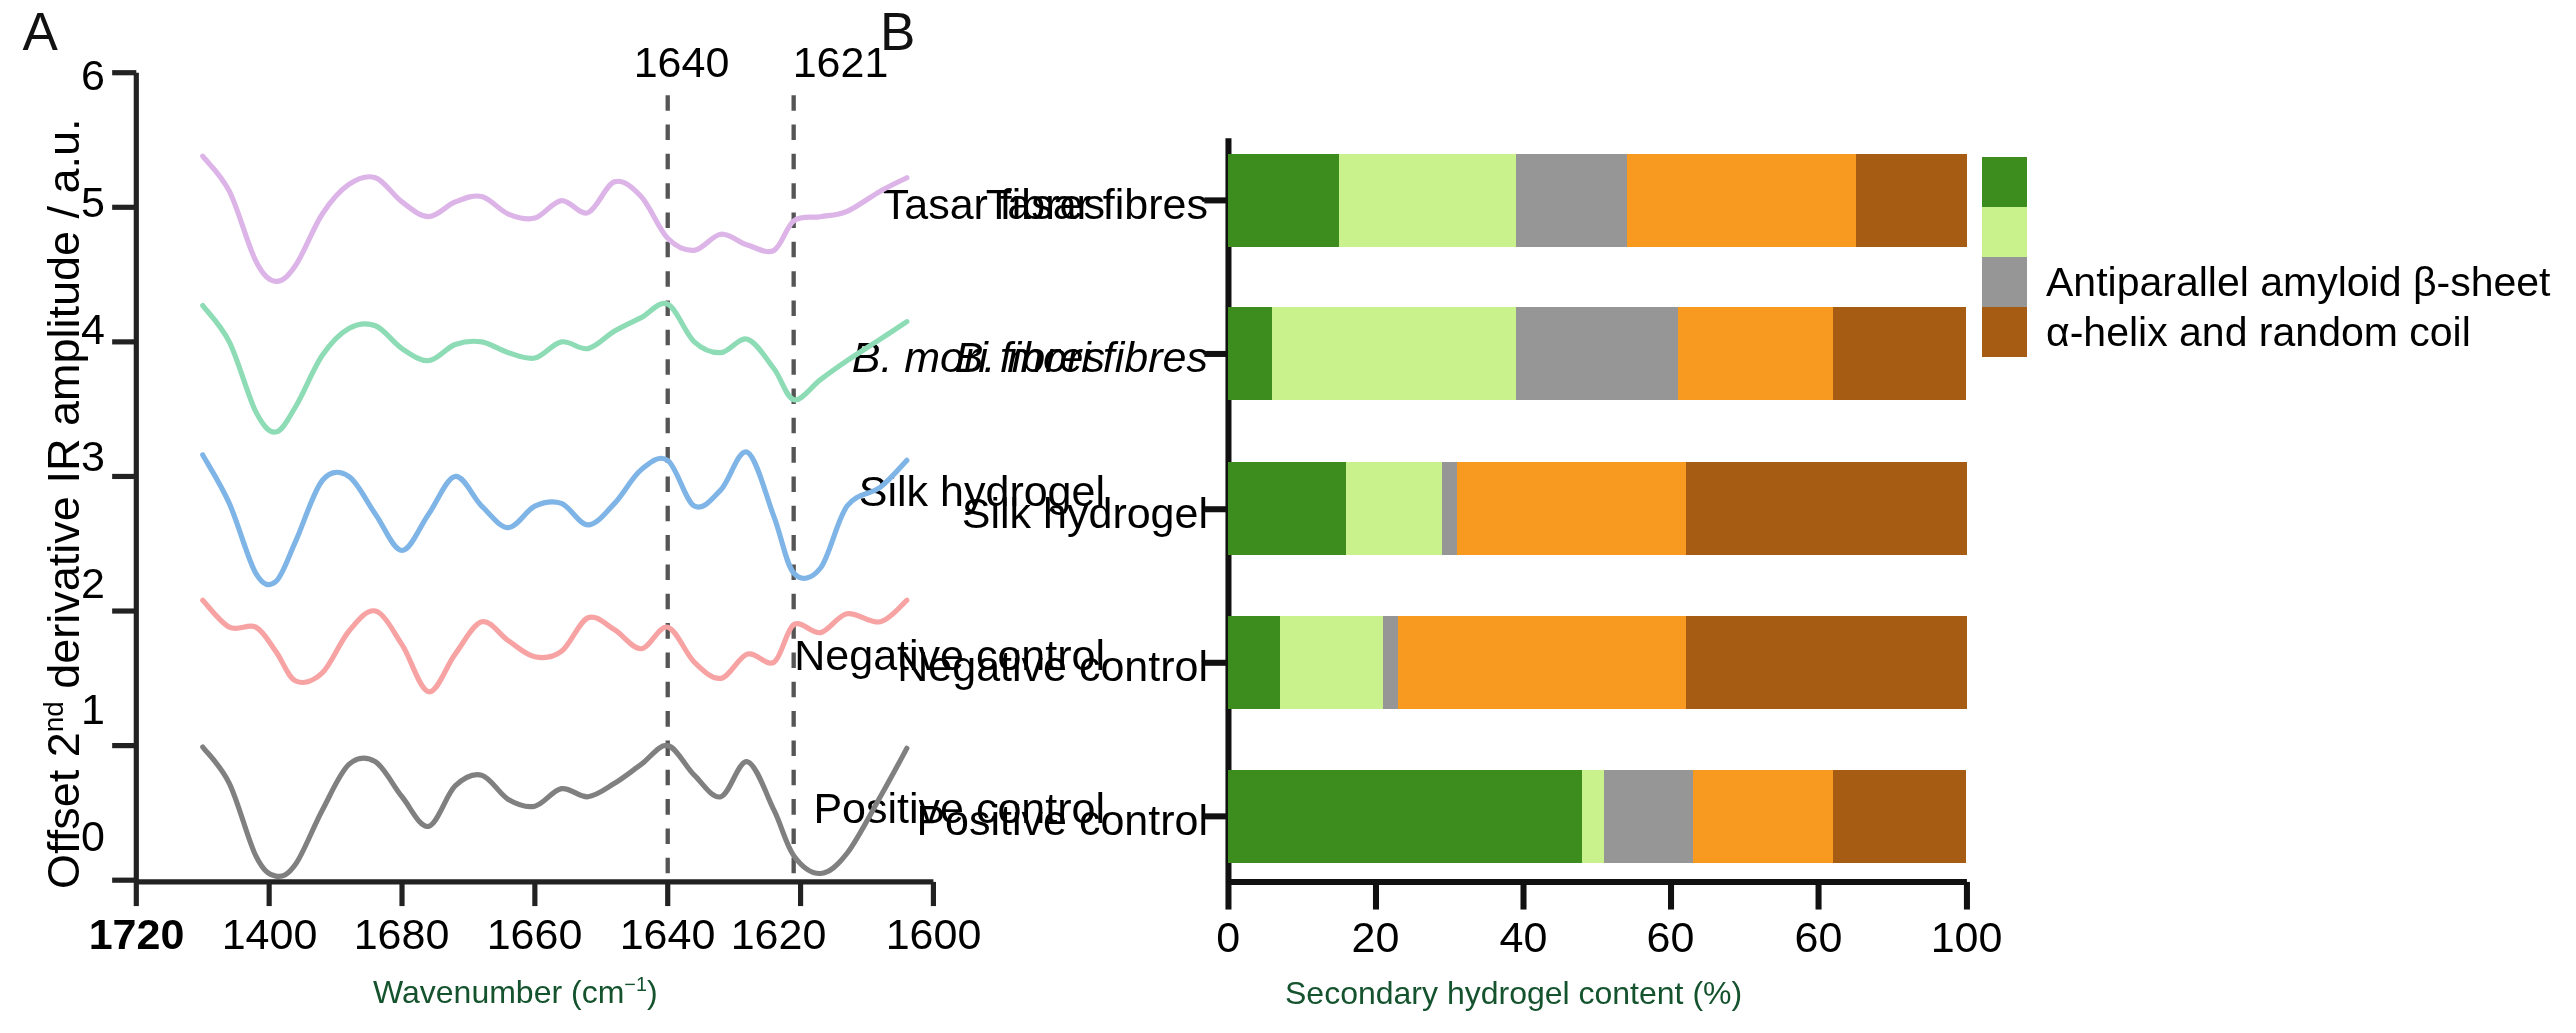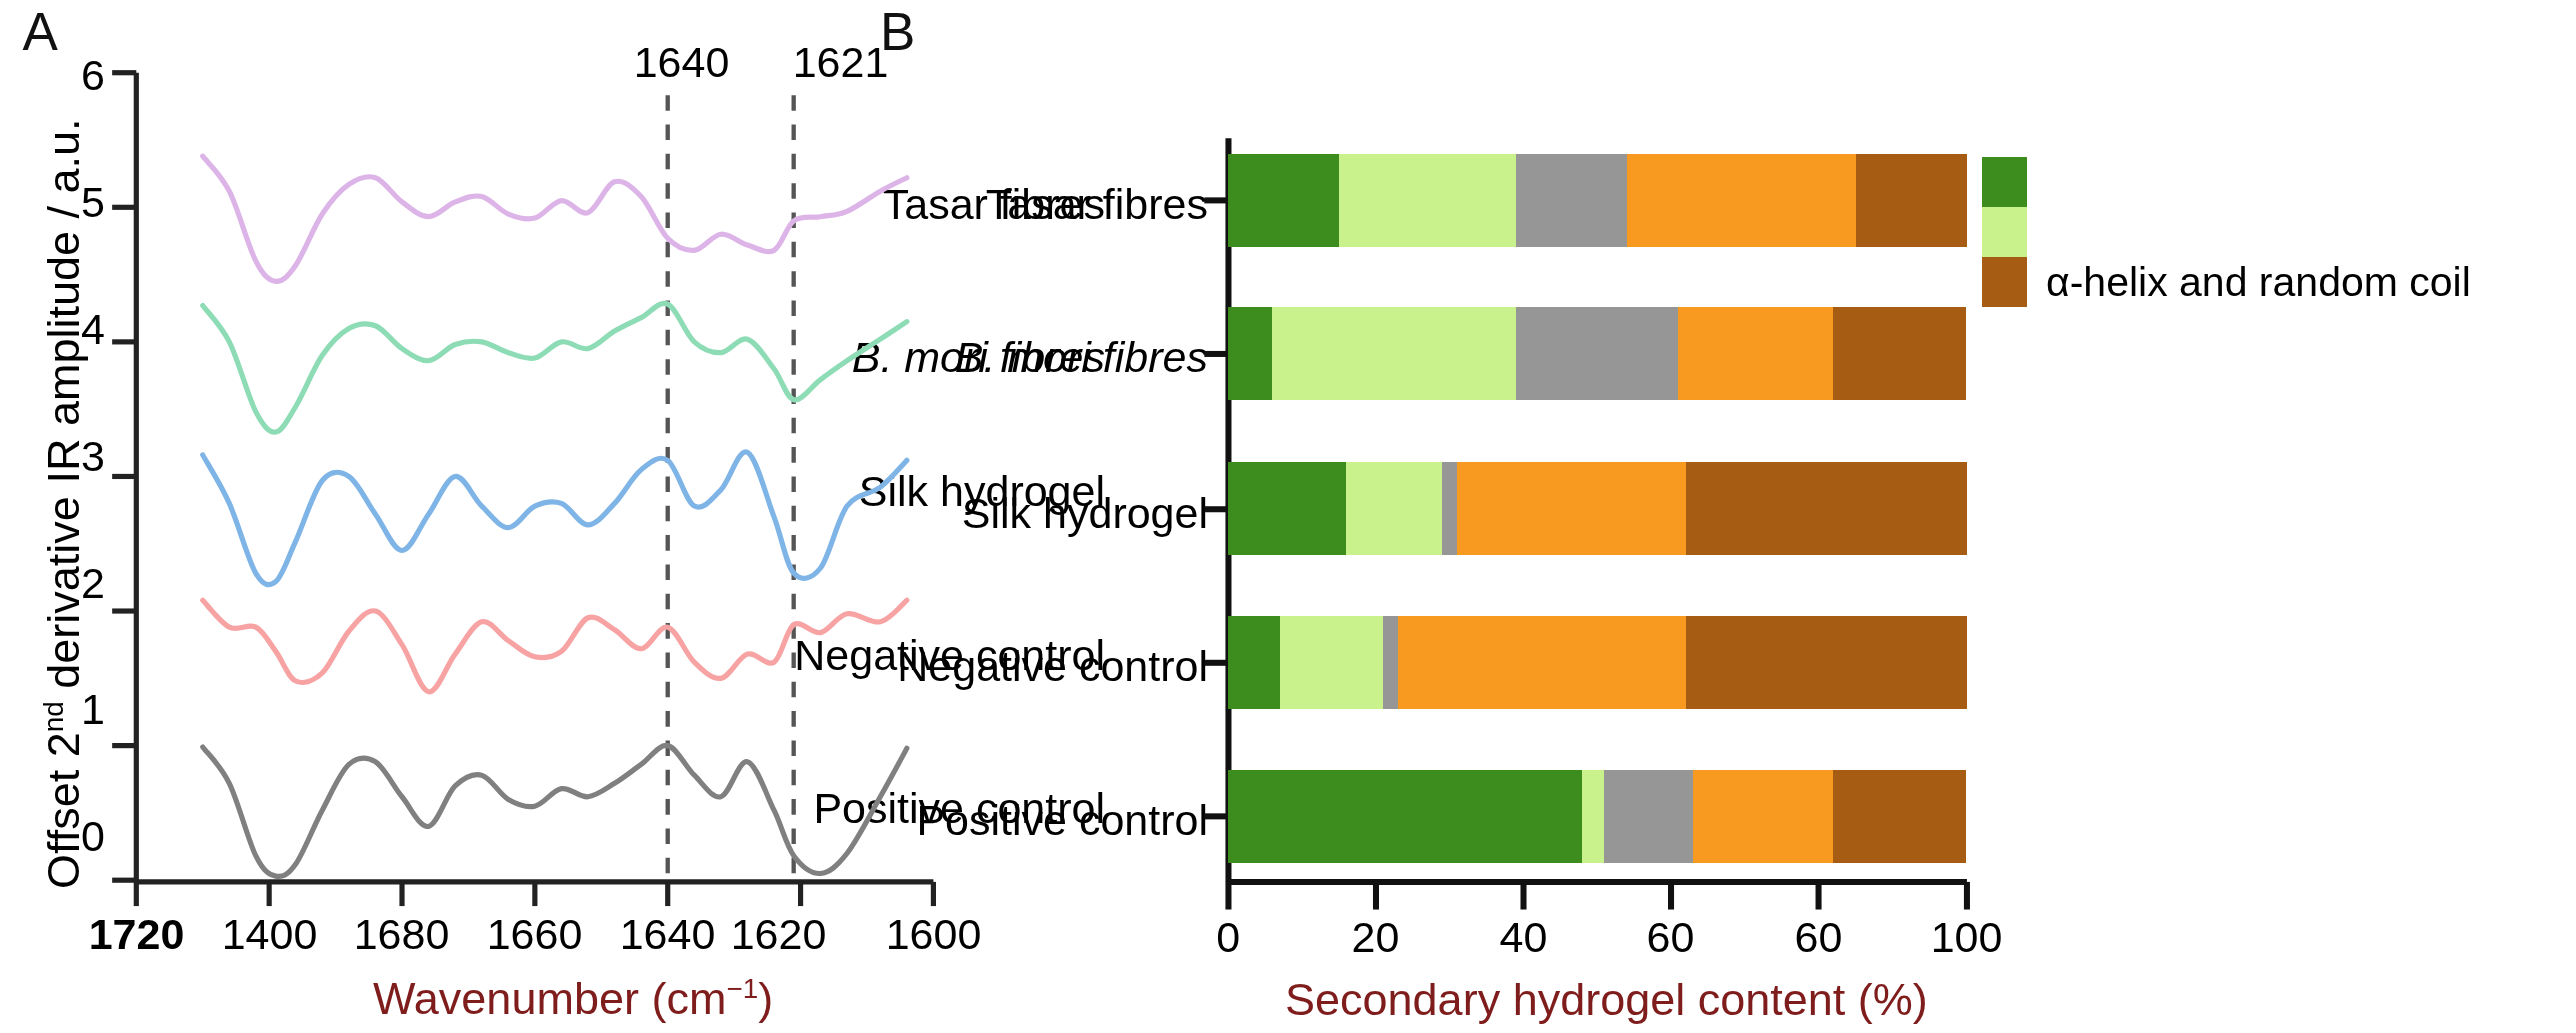--- a/index.html
+++ b/index.html
@@ -21,23 +21,23 @@
 
   
   .panel-letter {
     position: absolute;
     font-size: 53px;
     line-height: 1;
     color: #111;
   }
   .axis-title {
     position: absolute;
-    font-size: 45px;
-    line-height: 1;
-    color: #7f1d1d;
+    font-size: 32px;
+    line-height: 1;
+    color: #14532d;
     white-space: nowrap;
   }
   .tick-label {
     position: absolute;
     font-size: 43px;
     line-height: 1;
     color: #000;
     white-space: nowrap;
     text-align: center;
   }
@@ -234,20 +234,24 @@
     <div class="axis-title" style="left:129px; top:977px;">Secondary hydrogel content (%)</div>
 
     <div class="legend" id="legend-host" style="left:826px; top:157px;">
         <div class="legend-item">
           <div class="legend-swatch" style="background: rgb(61, 140, 30);"></div>
         </div>
         <div class="legend-item">
           <div class="legend-swatch" style="background: rgb(201, 242, 140);"></div>
         </div>
         <div class="legend-item">
+          <div class="legend-swatch" style="background: rgb(150, 150, 150);"></div>
+          <div class="legend-text">Antiparallel amyloid β-sheet</div>
+        </div>
+        <div class="legend-item">
           <div class="legend-swatch" style="background: rgb(167, 92, 19);"></div>
           <div class="legend-text">α-helix and random coil</div>
         </div>
       </div>
   </div>
 
 </div>
 
 
 </body></html>

